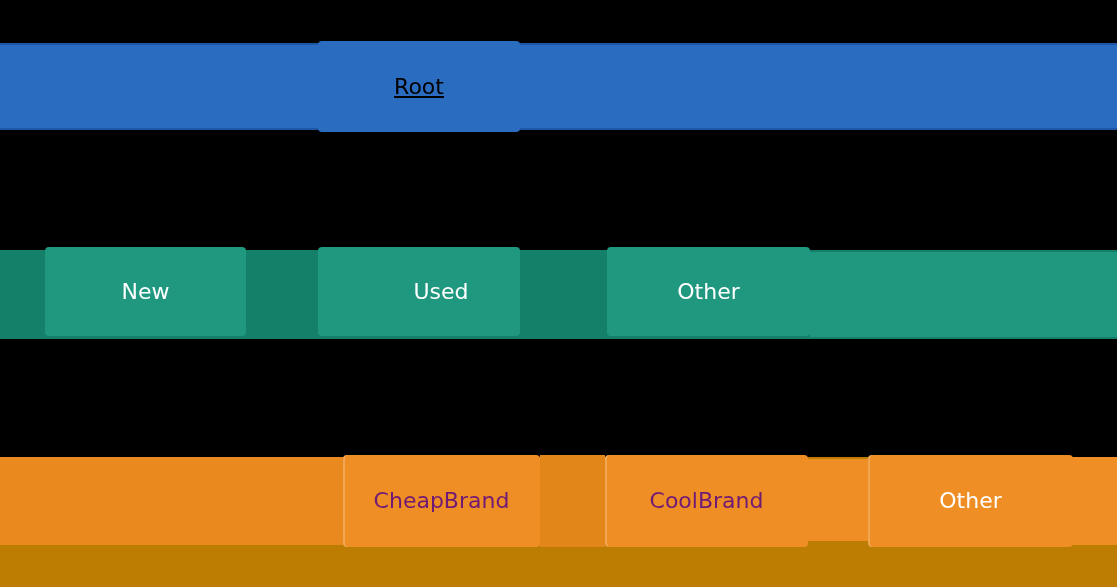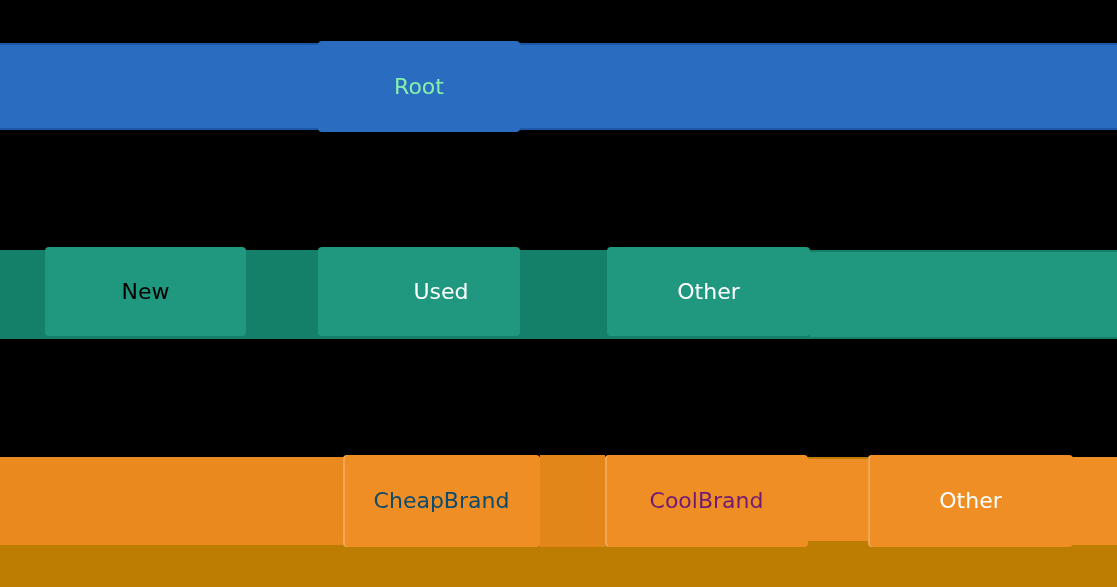--- a/index.html
+++ b/index.html
@@ -36,40 +36,40 @@
   }
 </style>
 </head>
 <body>
 
 <div id="canvas" style="background: rgb(0, 0, 0);">
     <div class="bar" style="left: 0px; top: 43px; width: 1117px; height: 87px; background: rgb(29, 88, 166);"></div>
     <div class="fill" style="left: 0px; top: 45px; width: 318px; height: 83px; background: rgb(42, 108, 192);"></div>
     <div class="fill" style="left: 520px; top: 45px; width: 597px; height: 83px; background: rgb(42, 108, 192);"></div>
     <div class="node" style="left: 318px; top: 41px; width: 202px; height: 91px; background: rgb(42, 108, 192);">
-      <span style="color: #86efac;">Root</span>
+      <span style="color: #000000; text-decoration: underline;">Root</span>
     </div>
     <div class="bar" style="left: 0px; top: 250px; width: 1117px; height: 89px; background: rgb(20, 128, 106);"></div>
     <div class="fill" style="left: 810px; top: 252px; width: 307px; height: 85px; background: rgb(31, 152, 127);"></div>
     <div class="node" style="left: 45px; top: 247px; width: 201px; height: 89px; background: rgb(31, 152, 127);">
-      <span style="color: #000000;">New</span>
+      <span style="color: #ffffff;">New</span>
     </div>
     <div class="node" style="left: 318px; top: 247px; width: 202px; height: 89px; background: rgb(31, 152, 127);">
       <span style="color: rgb(255, 255, 255); margin-left: 44px;">Used</span>
     </div>
     <div class="node" style="left: 607px; top: 247px; width: 203px; height: 89px; background: rgb(31, 152, 127);">
       <span style="color: rgb(255, 255, 255);">Other</span>
     </div>
     <div class="bar" style="left: 0px; top: 457px; width: 1117px; height: 130px; background: rgb(189, 124, 2);"></div>
     <div class="fill" style="left: 0px; top: 457px; width: 343px; height: 88px; background: rgb(234, 138, 30);"></div>
     <div class="fill" style="left: 540px; top: 455px; width: 65px; height: 92px; background: rgb(226, 134, 25);"></div>
     <div class="fill" style="left: 808px; top: 459px; width: 60px; height: 82px; background: rgb(238, 142, 36);"></div>
     <div class="fill" style="left: 1073px; top: 457px; width: 44px; height: 88px; background: rgb(238, 142, 36);"></div>
     <div class="node hl" style="left: 343px; top: 455px; width: 197px; height: 92px; background: rgb(238, 142, 36);">
-      <span style="color: #0c4a6e;">CheapBrand</span>
+      <span style="color: #701a75;">CheapBrand</span>
     </div>
     <div class="node hl" style="left: 605px; top: 455px; width: 203px; height: 92px; background: rgb(238, 142, 36);">
       <span style="color: #701a75;">CoolBrand</span>
     </div>
     <div class="node hl" style="left: 868px; top: 455px; width: 205px; height: 92px; background: rgb(238, 142, 36);">
       <span style="color: rgb(255, 255, 255);">Other</span>
     </div>
   </div>
 
 </body></html>

